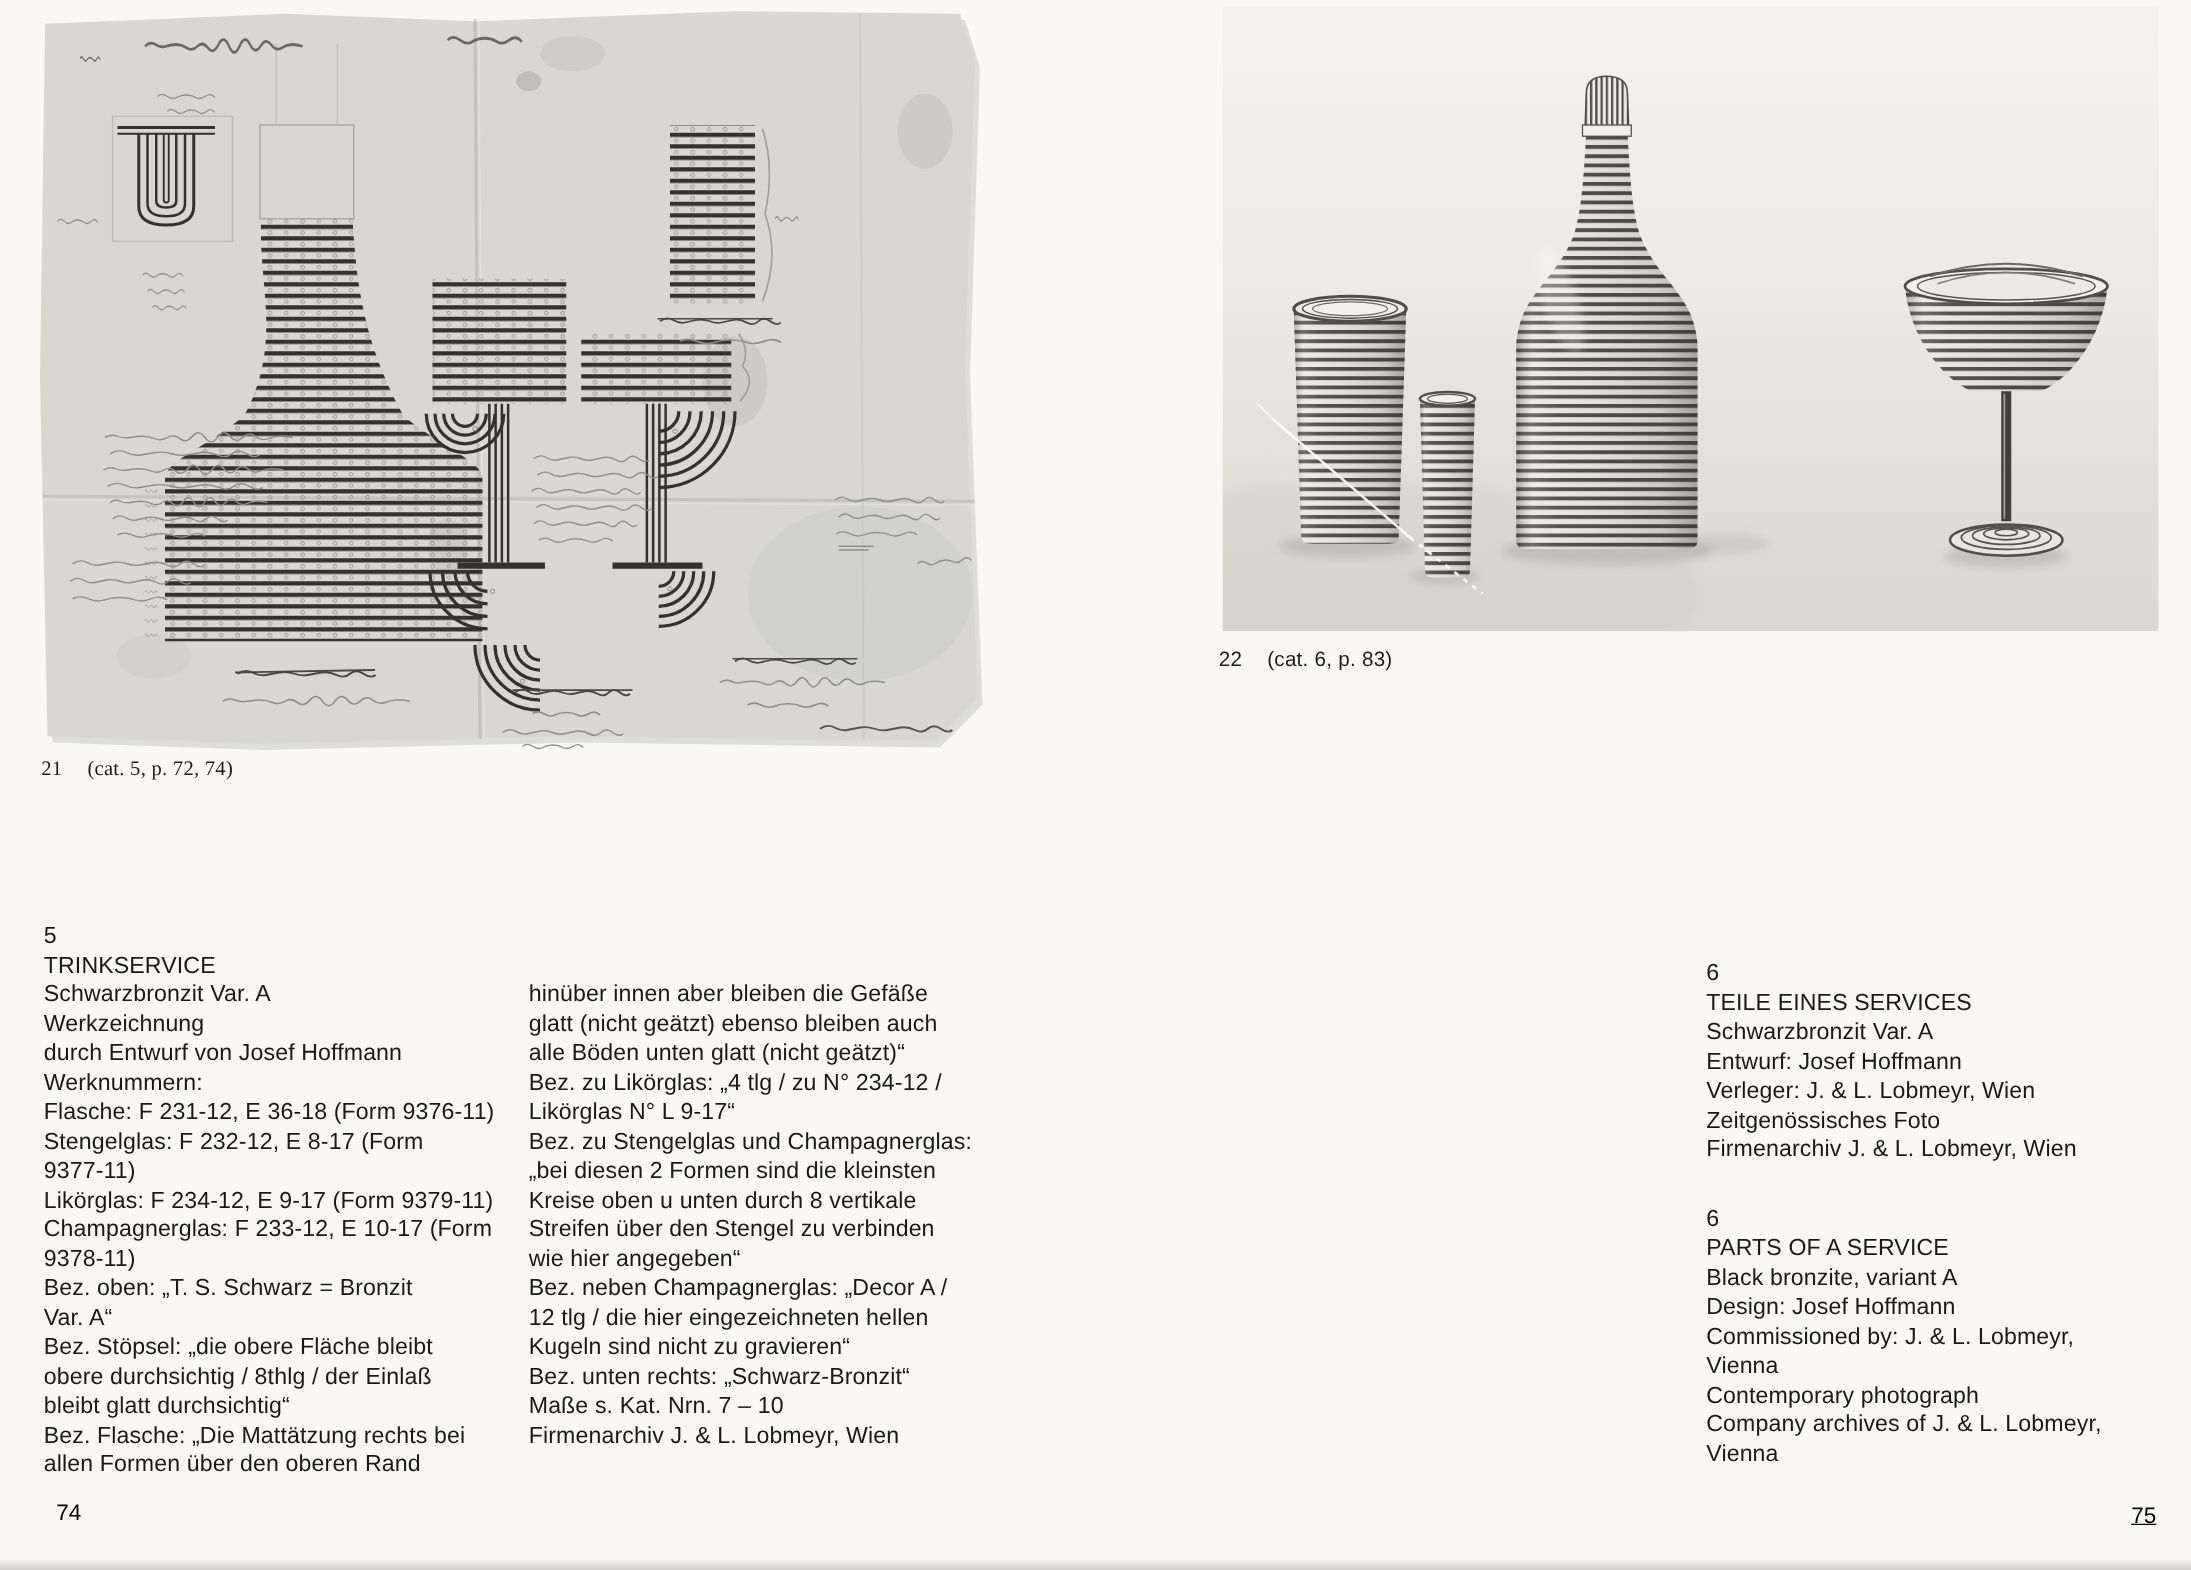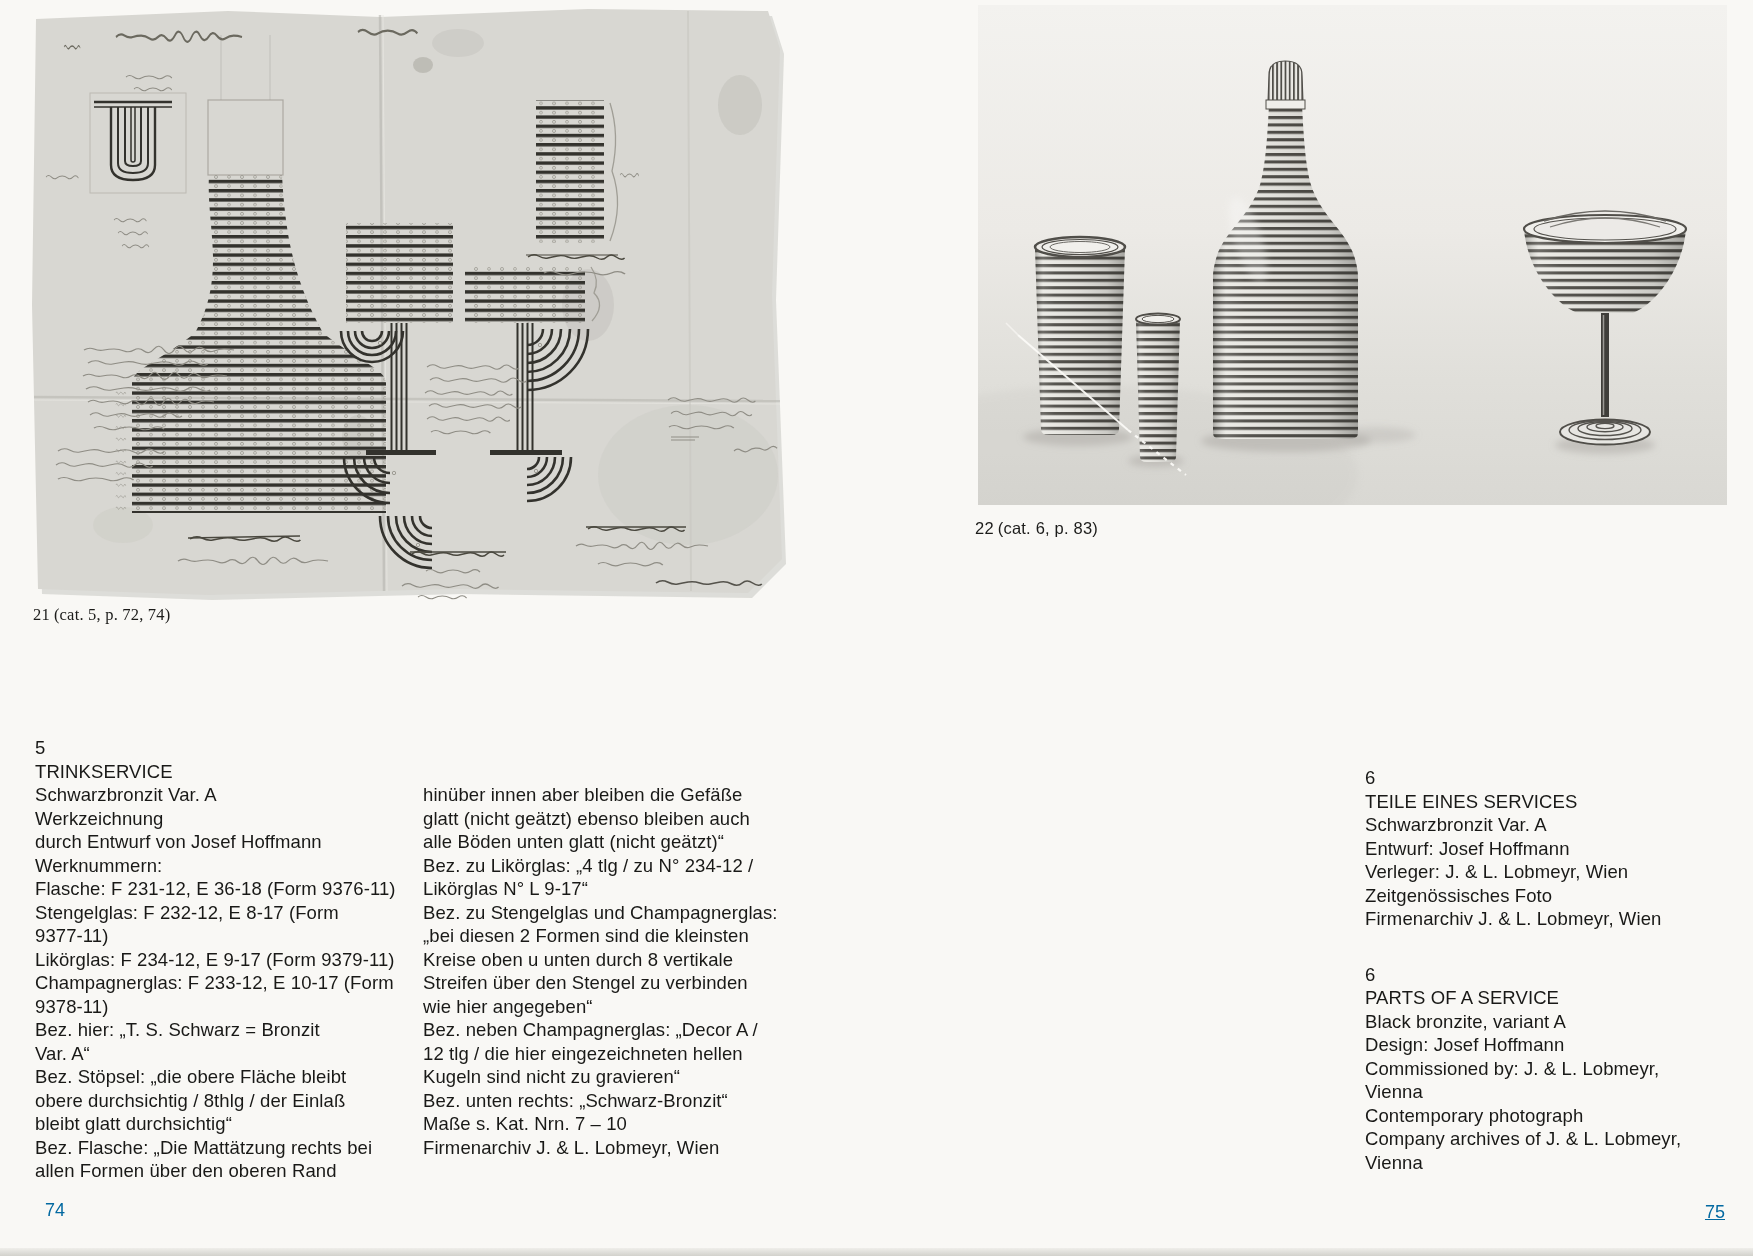--- a/index.html
+++ b/index.html
@@ -8,34 +8,34 @@
     position:relative;width:1753px;height:1256px;overflow:hidden;
     background:#f9f8f5;
     font-family:"Liberation Sans","DejaVu Sans",sans-serif;
     color:#1a1a18;
   }
   figure{margin:0;padding:0;position:absolute;}
   .fig-drawing{left:28px;top:5px;width:762px;height:597px;}
   .fig-photo{left:978px;top:5px;width:749px;height:500px;}
   .caption{
     position:absolute;font-size:16.5px;letter-spacing:.2px;
-    display:flex;gap:4px;white-space:nowrap;color:#1c1c1a;
+    display:flex;gap:20px;white-space:nowrap;color:#1c1c1a;
   }
   .cap-21{left:33px;top:605px;font-family:Liberation Serif, serif;}
   .cap-22{left:975px;top:519px;}
   .tcol{
     position:absolute;font-size:18.5px;line-height:23.5px;
     letter-spacing:.1px;white-space:nowrap;color:#19191七;
   }
   .tcol, .tcol div{color:#191917;}
   .col-1{left:35px;top:736px;}
   .col-2{left:423px;top:783px;}
   .col-3{left:1365px;top:766px;}
   .block-gap{margin-top:32px;}
-  .pagenum{position:absolute;font-size:18px;color:#0369a1;}
+  .pagenum{position:absolute;font-size:18px;color:#000000;}
   .pn-74{left:45px;top:1200px;}
   .pn-75{right:28px;top:1202px;text-decoration:underline;}
   .page-edge{
     position:absolute;left:0;bottom:0;width:100%;height:8px;
     background:linear-gradient(to bottom,#efeeea,#d2d1cc);
   }
 </style>
 </head>
 <body>
 
@@ -244,21 +244,21 @@
       <div>Schwarzbronzit Var. A</div>
       <div>Werkzeichnung</div>
       <div>durch Entwurf von Josef Hoffmann</div>
       <div>Werknummern:</div>
       <div>Flasche: F 231-12, E 36-18 (Form 9376-11)</div>
       <div>Stengelglas: F 232-12, E 8-17 (Form</div>
       <div>9377-11)</div>
       <div>Likörglas: F 234-12, E 9-17 (Form 9379-11)</div>
       <div>Champagnerglas: F 233-12, E 10-17 (Form</div>
       <div>9378-11)</div>
-      <div>Bez. hier: „T. S. Schwarz = Bronzit</div>
+      <div>Bez. oben: „T. S. Schwarz = Bronzit</div>
       <div>Var. A“</div>
       <div>Bez. Stöpsel: „die obere Fläche bleibt</div>
       <div>obere durchsichtig / 8thlg / der Einlaß</div>
       <div>bleibt glatt durchsichtig“</div>
       <div>Bez. Flasche: „Die Mattätzung rechts bei</div>
       <div>allen Formen über den oberen Rand</div>
     </div>
   <div class="tcol col-2">
       <div>hinüber innen aber bleiben die Gefäße</div>
       <div>glatt (nicht geätzt) ebenso bleiben auch</div>

